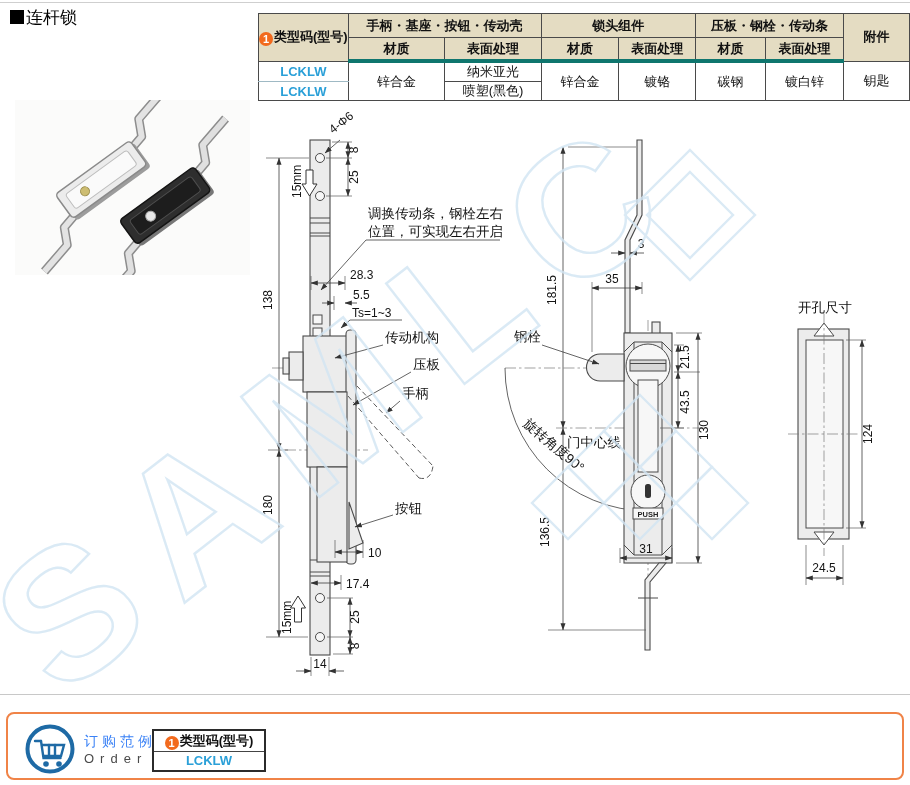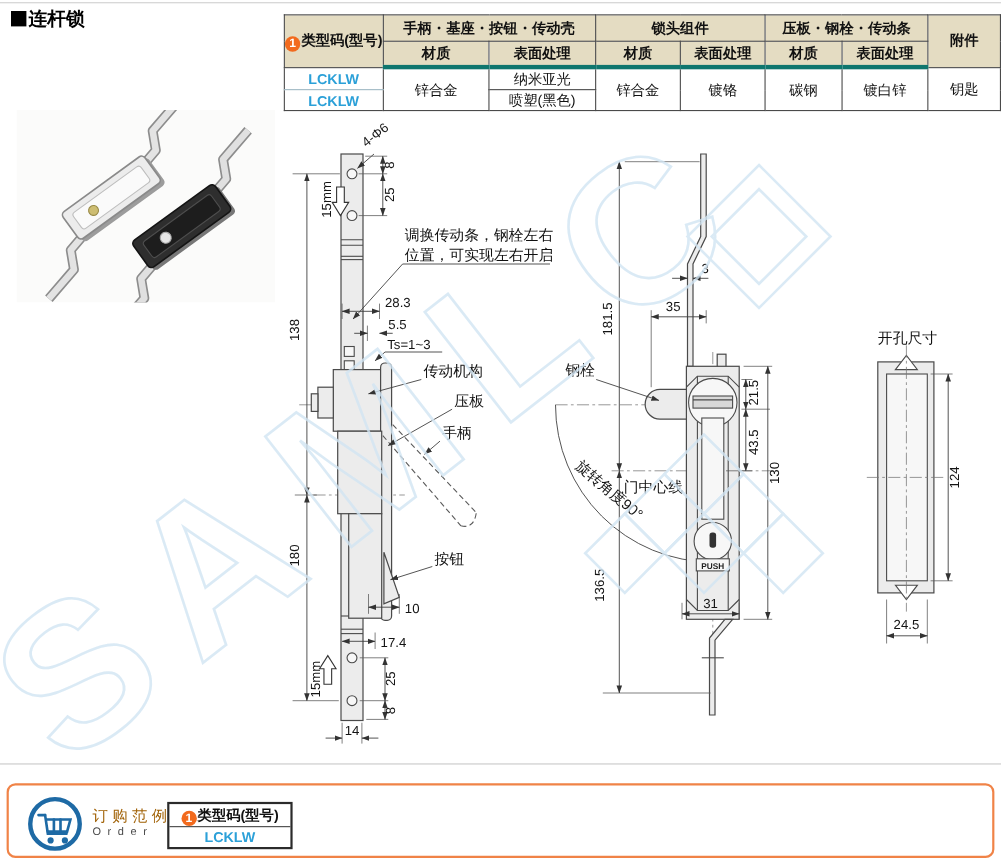--- a/index.html
+++ b/index.html
@@ -3,21 +3,21 @@
 <meta charset="utf-8">
 <style>
   html,body{margin:0;padding:0;}
   body{
     width:910px;height:785px;position:relative;background:#ffffff;
     font-family:"Liberation Sans","DejaVu Sans",sans-serif;color:#111;
     overflow:hidden;
   }
   .toprule{position:absolute;left:0;top:2px;width:910px;height:1px;background:#cfcfcf;}
   
-  .page-title{position:absolute;left:10px;top:6px;font-size:17px;font-weight:bold;color:#000;}
+  .page-title{position:absolute;left:10px;top:6px;font-size:17px;font-weight:normal;color:#000;}
   .page-title .sq{display:inline-block;width:14px;height:14px;background:#000;margin-right:2px;vertical-align:-1px;}
   
   table.spec{
     position:absolute;left:258px;top:13px;border-collapse:collapse;table-layout:fixed;
     font-size:13px;background:#fff;z-index:4;
   }
   table.spec td,table.spec th{border:1px solid #4a4a4a;padding:0;text-align:center;vertical-align:middle;overflow:hidden;white-space:nowrap;}
   table.spec th{background:#e4dcc2;font-weight:bold;}
   table.spec tr.h1 th{height:23px;}
   table.spec tr.h2 th{height:21px;border-bottom:4px solid #0f766e;}
@@ -37,22 +37,22 @@
   .sh2{fill:#f7f7f7;stroke:#4a4a4a;stroke-width:1;}
   .ln{stroke:#4a4a4a;stroke-width:1;fill:none;}
   .dim{stroke:#3c3c3c;stroke-width:0.8;fill:none;}
   .ext{stroke:#5a5a5a;stroke-width:0.7;fill:none;}
   .cl{stroke:#787878;stroke-width:0.7;stroke-dasharray:11 3 2.5 3;fill:none;}
   .hd{stroke:#5a5a5a;stroke-width:1;stroke-dasharray:5 3;fill:none;}
   .wm{stroke:#d2e5f3;stroke-width:2.4;fill:none;}
   
   .sep{position:absolute;left:0;top:694px;width:910px;height:1px;background:#c8c8c8;}
   .orderbox{position:absolute;left:6px;top:712px;width:894px;height:64px;border:2px solid #f08347;border-radius:8px;background:#fff;z-index:4;}
-  .order-cn{position:absolute;left:84px;top:733px;font-size:14px;letter-spacing:4px;color:#a16207;z-index:5;}
-  .order-en{position:absolute;left:84px;top:751px;font-size:10px;letter-spacing:6px;color:#4a4a4a;z-index:5;}
+  .order-cn{position:absolute;left:84px;top:733px;font-size:14px;letter-spacing:4px;color:#3b82f6;z-index:5;}
+  .order-en{position:absolute;left:84px;top:751px;font-size:13px;letter-spacing:6px;color:#4a4a4a;z-index:5;}
   .minitable{position:absolute;left:152px;top:729px;width:110px;border:2px solid #2b2b2b;background:#fff;z-index:5;font-size:13px;text-align:center;}
   .minitable .mt-h{height:20px;line-height:20px;font-weight:bold;border-bottom:1px solid #444;}
   .minitable .mt-v{height:18px;line-height:18px;color:#2ba0d8;font-weight:bold;}
 </style>
 </head>
 <body>
 
 <div class="toprule"></div>
 
 <div class="page-title">

